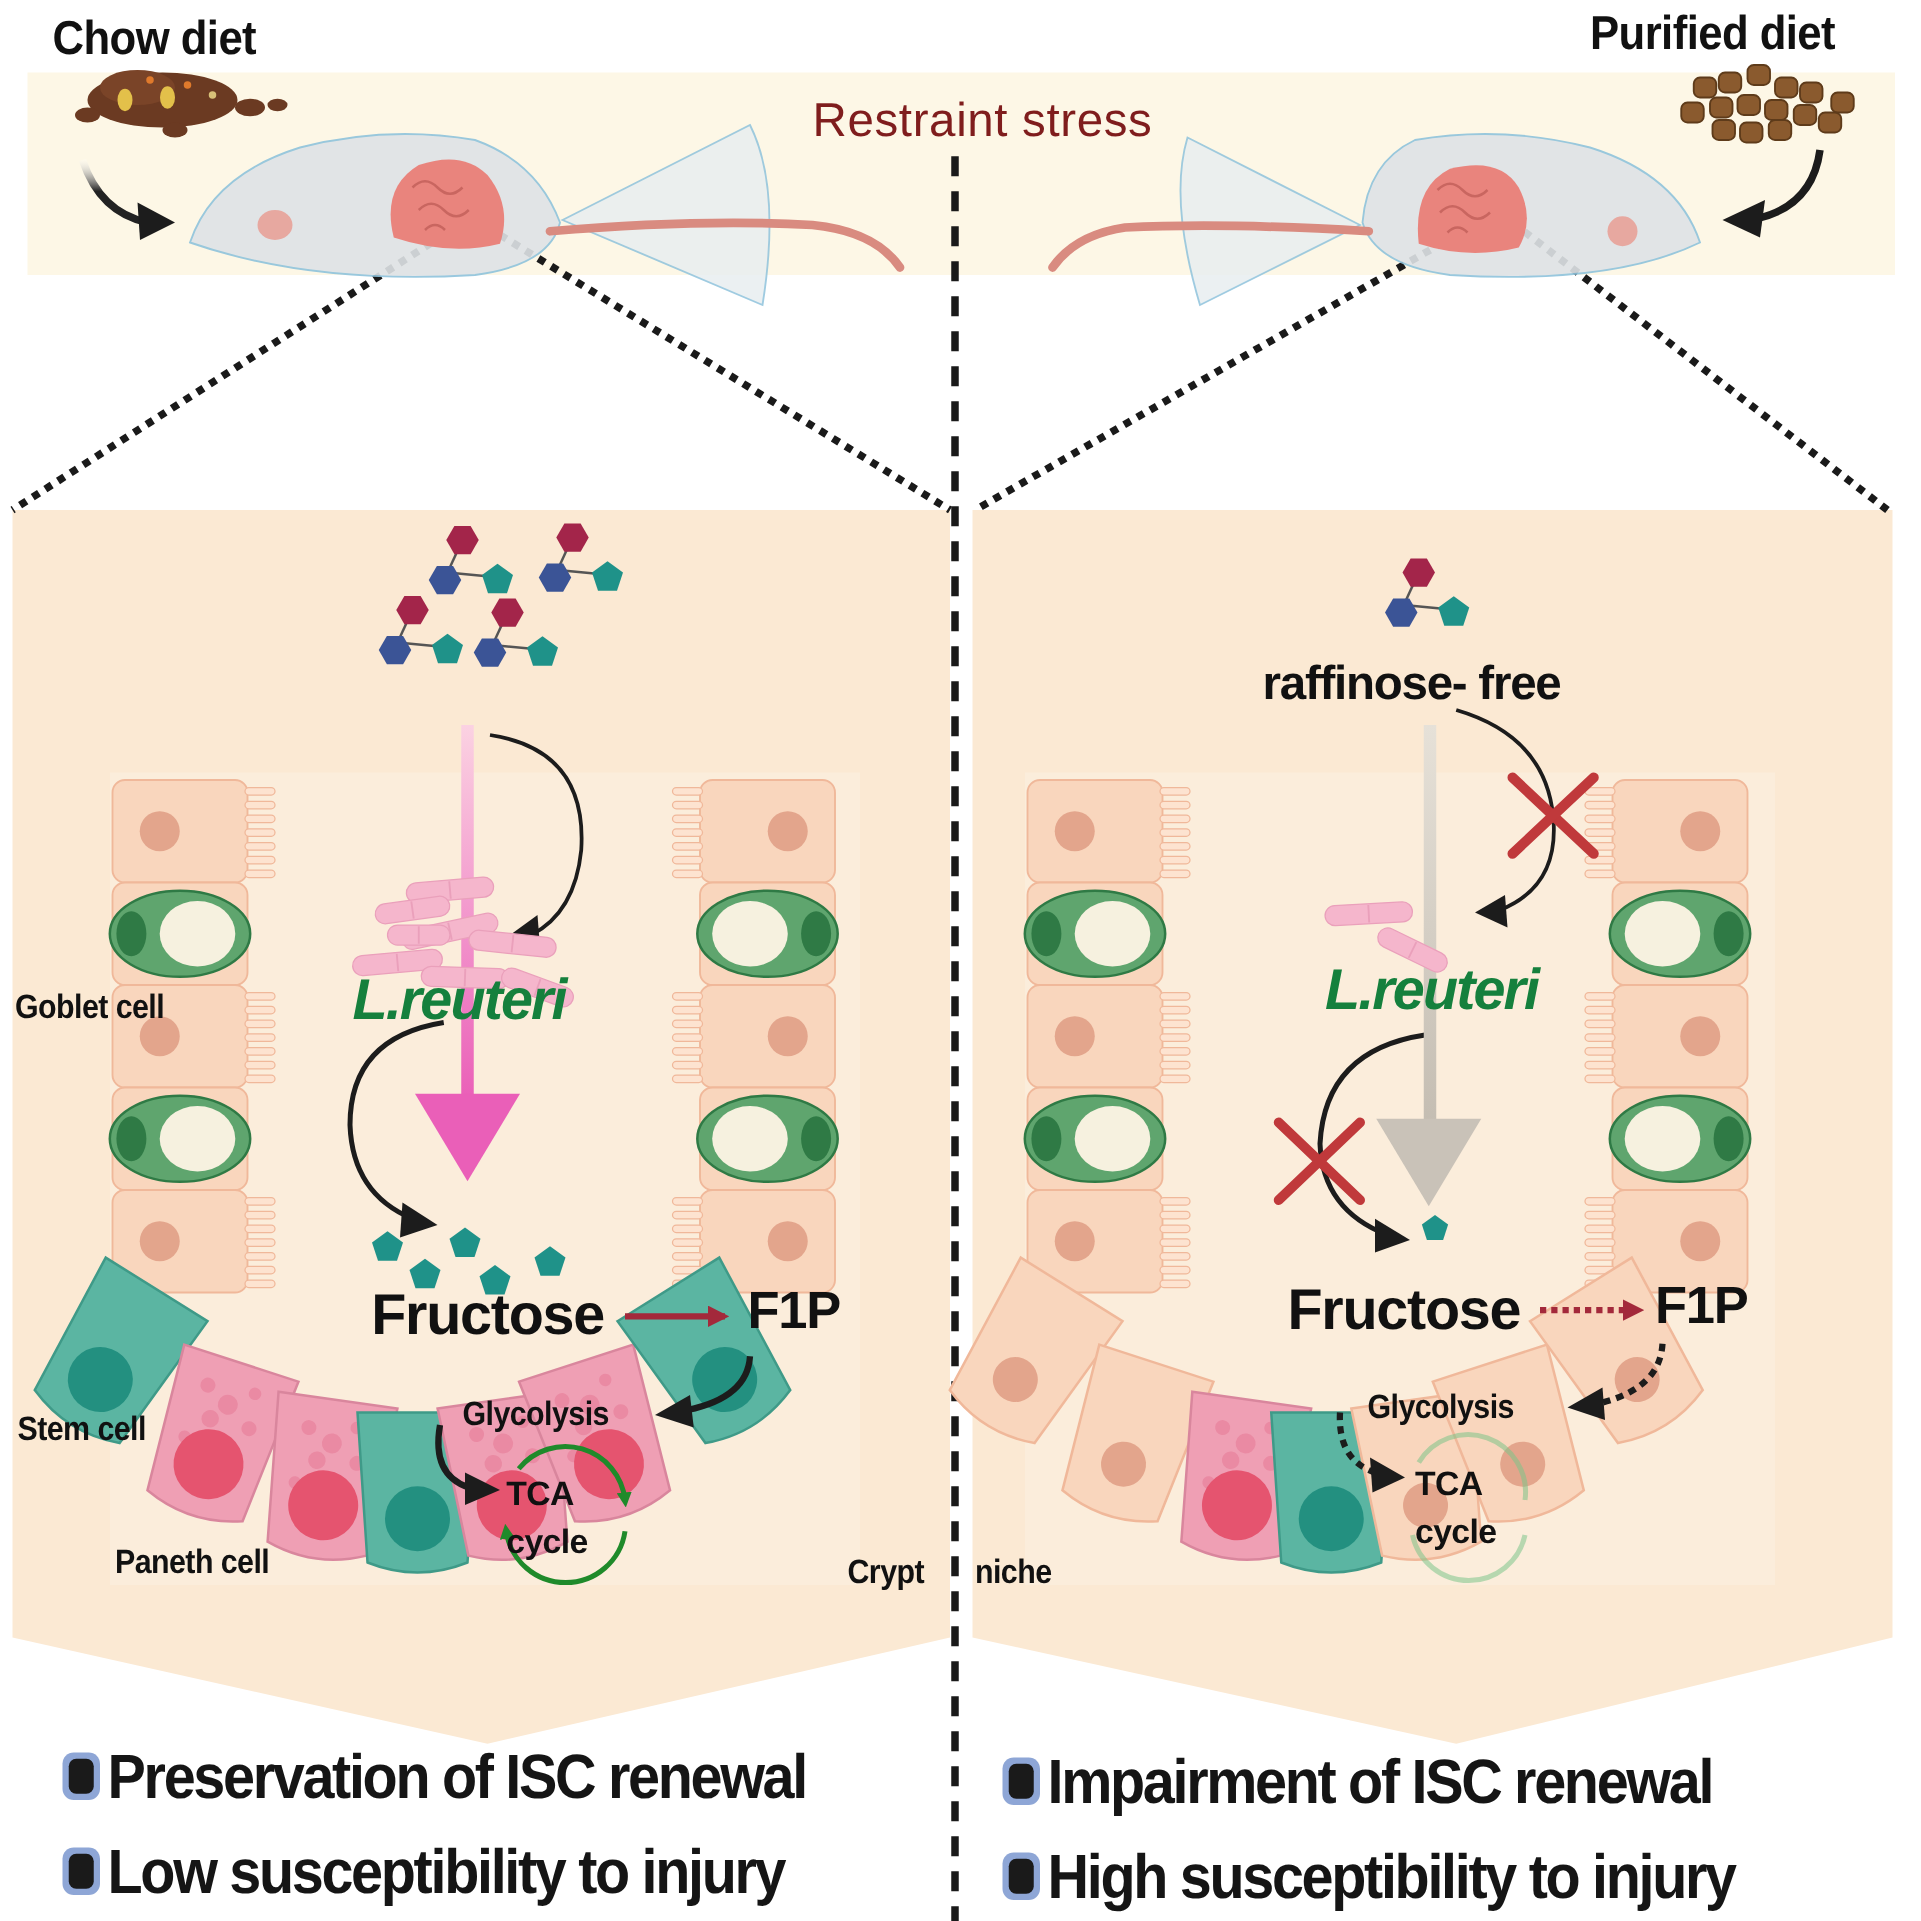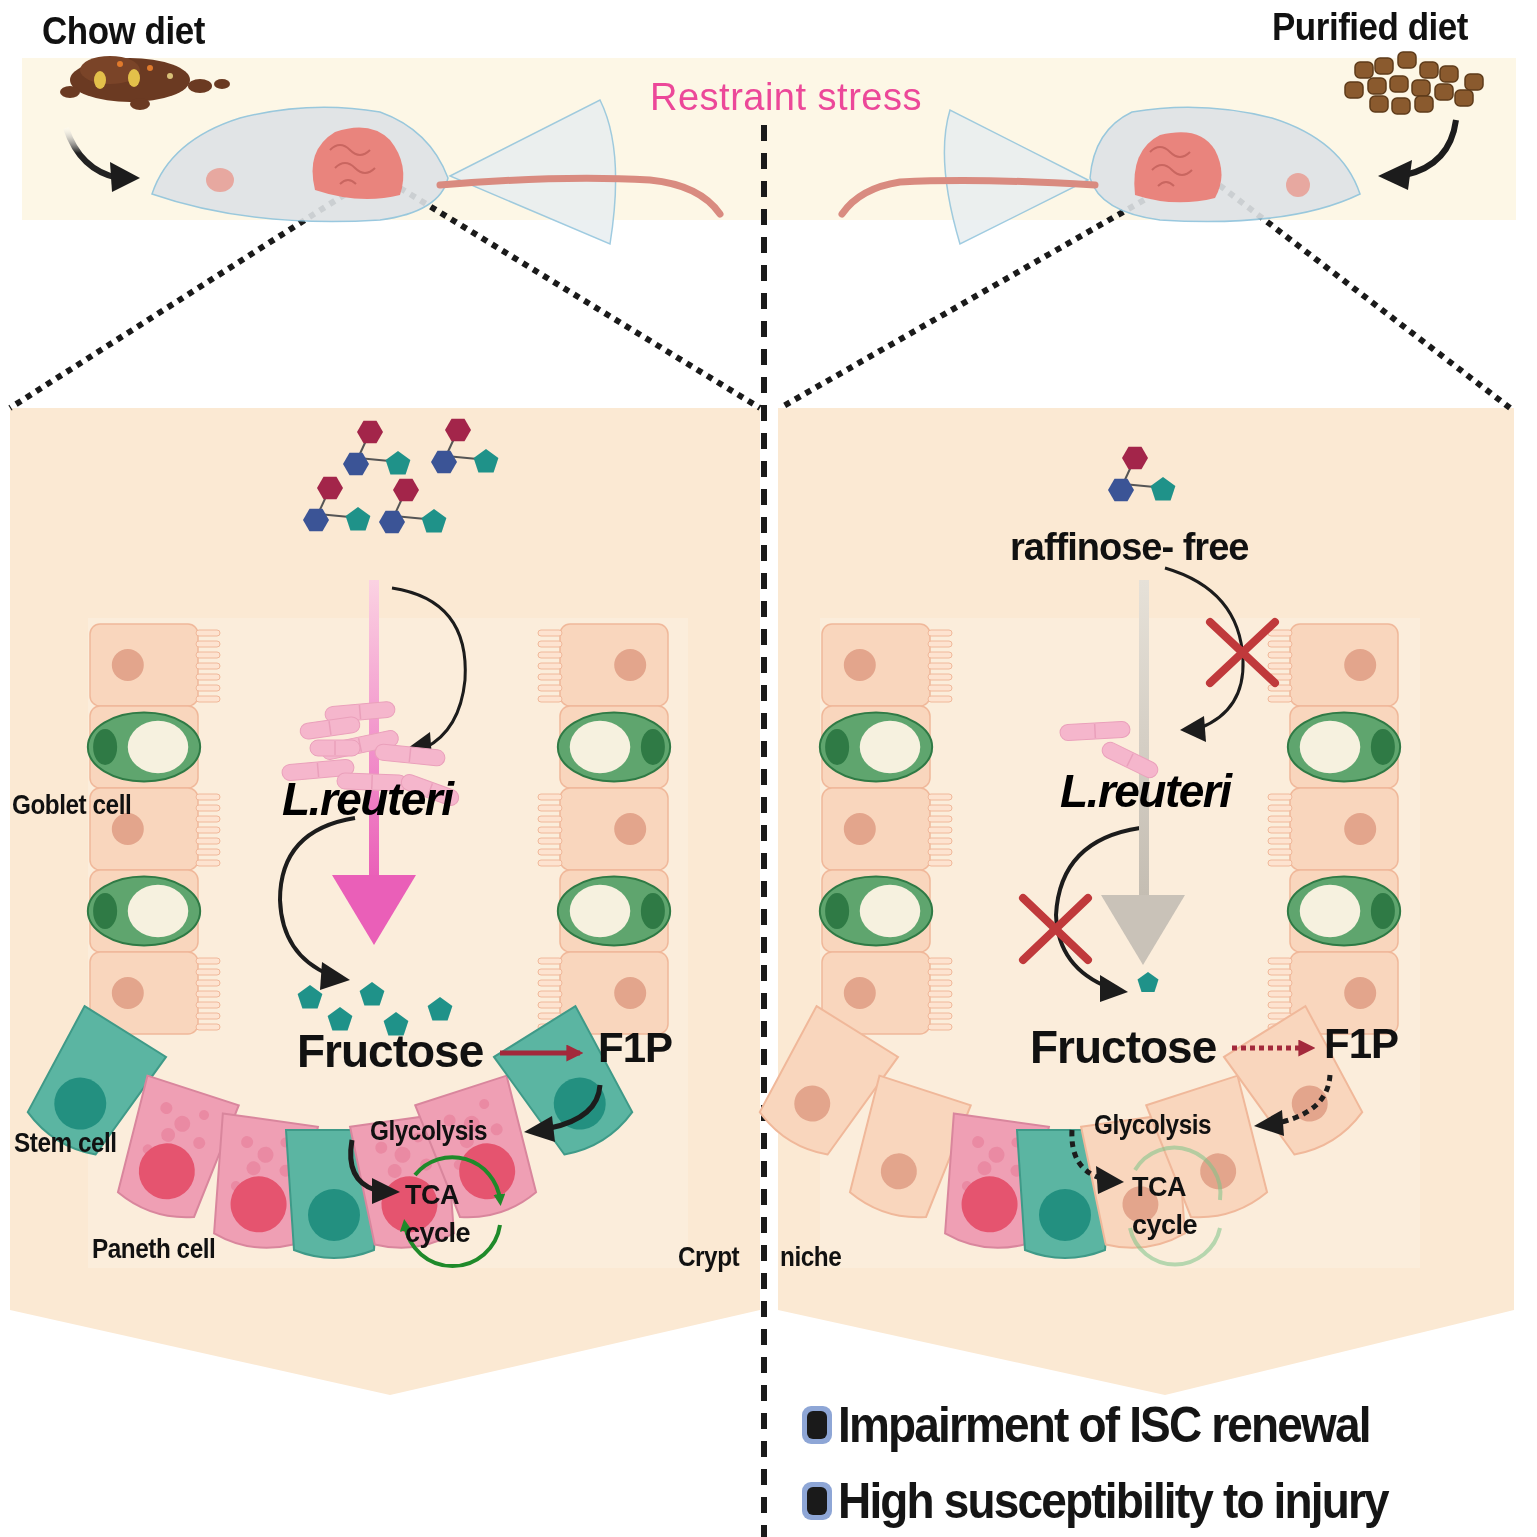--- a/index.html
+++ b/index.html
@@ -1,22 +1,22 @@
 <!DOCTYPE html>
 <html><head>
 <meta charset="utf-8">
 <style>
   html,body{margin:0;padding:0;background:#ffffff;}
   body{width:1537px;height:1537px;position:relative;overflow:hidden;font-family:"Liberation Sans",sans-serif;}
   #stage{position:absolute;left:0;top:0;width:1537px;height:1296px;}
   .lbl{position:absolute;font-family:"Liberation Sans",sans-serif;font-weight:bold;color:#111;white-space:nowrap;letter-spacing:-0.5px;}
   .diet{font-size:38px;transform:scaleX(0.92);transform-origin:left;}
-  .stress{font-size:38px;font-weight:normal;color:#ec4899;letter-spacing:0.5px;}
+  .stress{font-size:38px;font-weight:normal;color:#7f1d1d;letter-spacing:0.5px;}
   .raff{font-size:38px;letter-spacing:-1px;}
-  .reut{font-size:46px;color:#000000;font-style:italic;letter-spacing:-1.5px;}
+  .reut{font-size:46px;color:#15803d;font-style:italic;letter-spacing:-1.5px;}
   .fruc{font-size:46px;letter-spacing:-1px;text-align:center;}
   .cell{font-size:27px;transform:scaleX(0.9);transform-origin:left;}
   .gly{font-size:27px;transform:scaleX(0.9);transform-origin:left;}
   .tca{font-size:27px;text-align:left;line-height:38px;}
   .outcome{position:absolute;display:flex;flex-direction:column;gap:18px;}
   .outcome-item{display:flex;align-items:center;gap:6px;}
   .bullet{width:30px;height:38px;border-radius:9px;background:#8ea6d6;display:flex;align-items:center;justify-content:center;flex:none;}
   .bullet i{display:block;width:20px;height:28px;border-radius:6px;background:#1a1a1a;}
   .out-text{font-family:"Liberation Sans",sans-serif;font-weight:bold;font-size:50px;color:#151515;letter-spacing:-2px;white-space:nowrap;transform:scaleX(0.92);transform-origin:left;}
 </style>
@@ -537,20 +537,34 @@
   <div class="lbl raff" style="left:1010px;top:526px;text-align:center;">raffinose- free</div>
   <div class="lbl reut" style="left:1060px;top:764px;">L.reuteri</div>
   <div class="lbl fruc" style="left:1030px;top:1020px;">Fructose</div>
   <div class="lbl fruc" style="left:1324px;top:1020px;font-size:42px;">F1P</div>
   <div class="lbl gly" style="left:1094px;top:1110px;">Glycolysis</div>
   <div class="lbl tca" style="left:1132px;top:1168px;width:94px;">
     <div>TCA</div>
     <div>cycle</div>
   </div>
 
+  <div class="outcome" style="left:50px;top:1392px;">
+    <div class="outcome-item">
+      <span class="bullet">
+          <i></i>
+        </span>
+      <span class="out-text">Preservation of ISC renewal</span>
+    </div>
+    <div class="outcome-item">
+      <span class="bullet">
+          <i></i>
+        </span>
+      <span class="out-text">Low susceptibility to injury</span>
+    </div>
+  </div>
   <div class="outcome" style="left:802px;top:1396px;">
     <div class="outcome-item">
       <span class="bullet">
           <i></i>
         </span>
       <span class="out-text">Impairment of ISC renewal</span>
     </div>
     <div class="outcome-item">
       <span class="bullet">
           <i></i>

